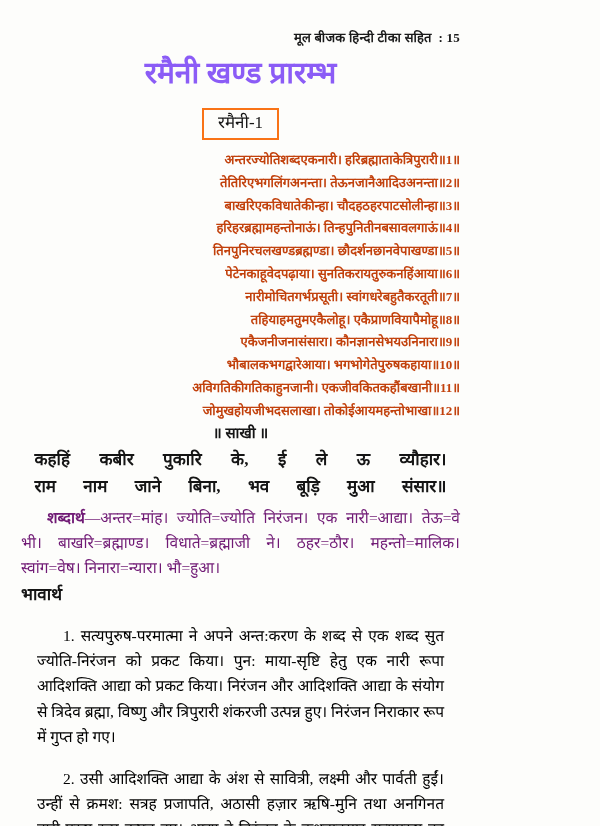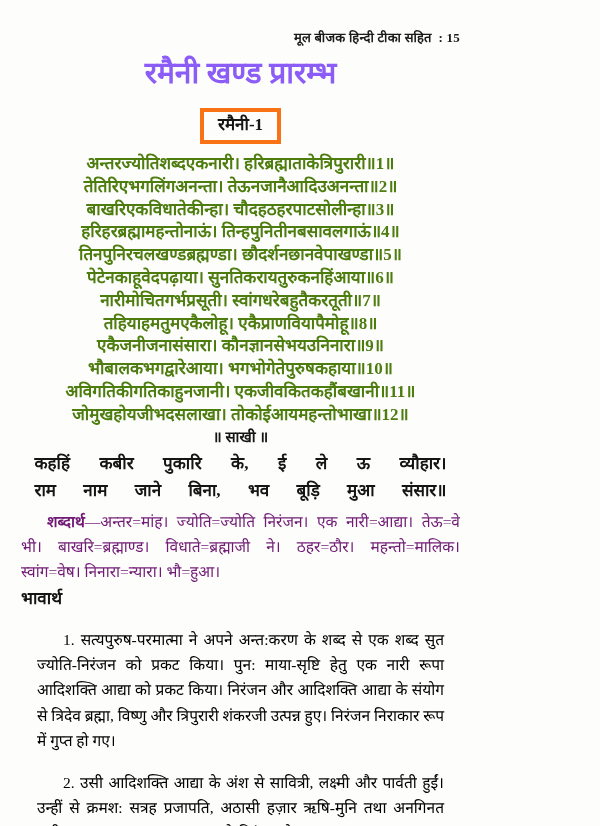--- a/index.html
+++ b/index.html
@@ -17,29 +17,29 @@
   .page-title {
     text-align:center; font-size:34px; font-weight:bold; line-height:40px;
     margin-top:16px; color:#0f0f0f;
   }
   .page-subtitle {
     text-align:center; font-size:30px; font-weight:bold; line-height:32px;
     margin-top:11px; color:#8b5cf6;
   }
   .section-box {
     display:block; width:max-content; margin:19px auto 9px auto;
-    border:4px solid #f97316; padding:2px 14px 4px 14px;
-    font-size:17px; font-weight:bold; line-height:22px;
+    border:2px solid #f97316; padding:2px 14px 4px 14px;
+    font-size:17px; font-weight:normal; line-height:22px;
   }
 
   .verse-block { margin-top:4px; }
   .verse-line {
-    display:flex; justify-content:center;
-    font-size:17px; line-height:22.8px; font-weight:600;
-    white-space:nowrap; color:#4d7c0f;
+    display:flex; justify-content:flex-end;
+    font-size:13px; line-height:22.8px; font-weight:600;
+    white-space:nowrap; color:#c2410c;
   }
   .verse-line span { display:inline-block; }
 
   .sakhi-heading {
     text-align:center; font-size:15px; font-weight:bold; line-height:20px;
   }
   .sakhi-lines { width:412px; margin:3px auto 0 auto; }
   .sakhi-line {
     display:flex; justify-content:space-between;
     font-size:17px; font-weight:600; line-height:27px; white-space:nowrap;text-align:right;

